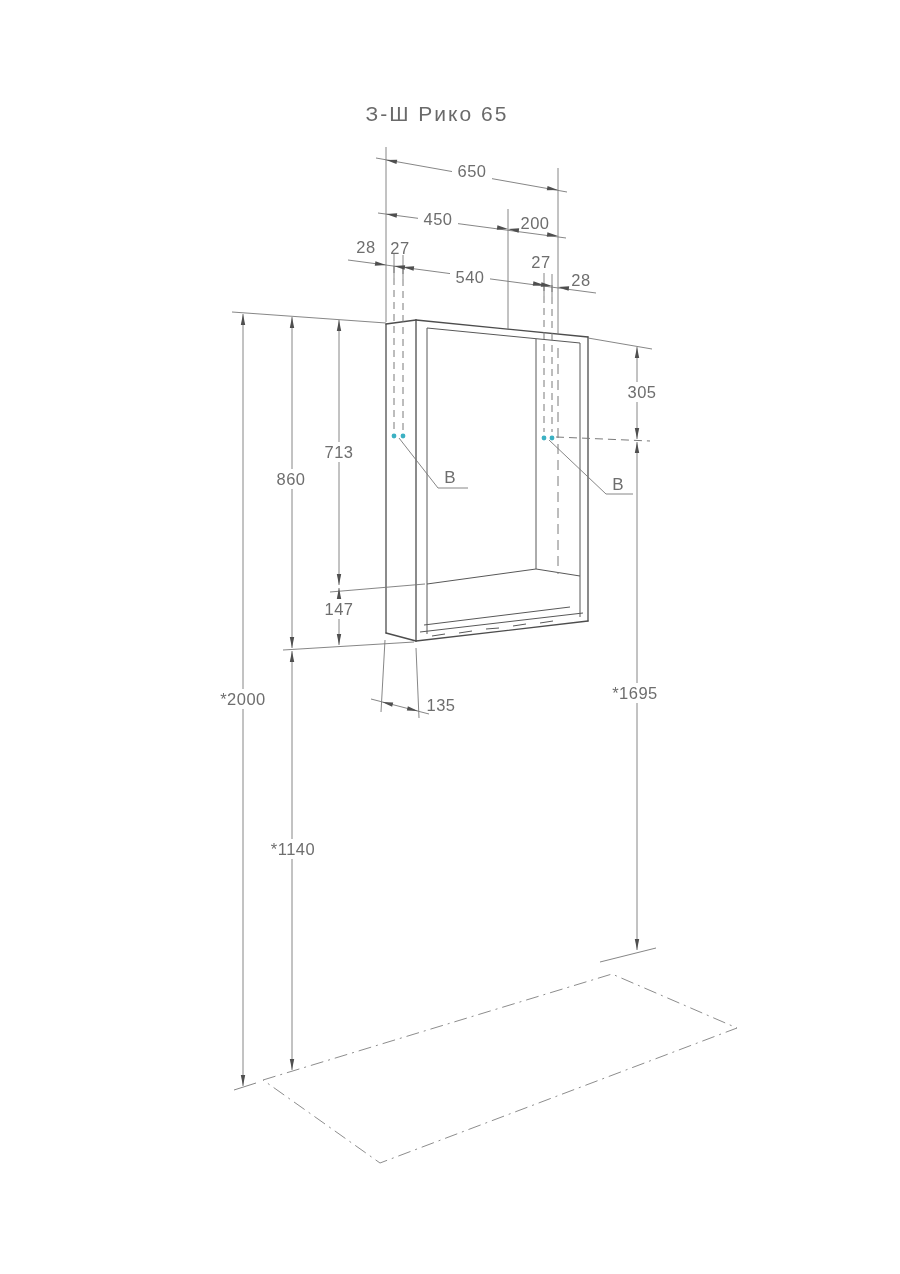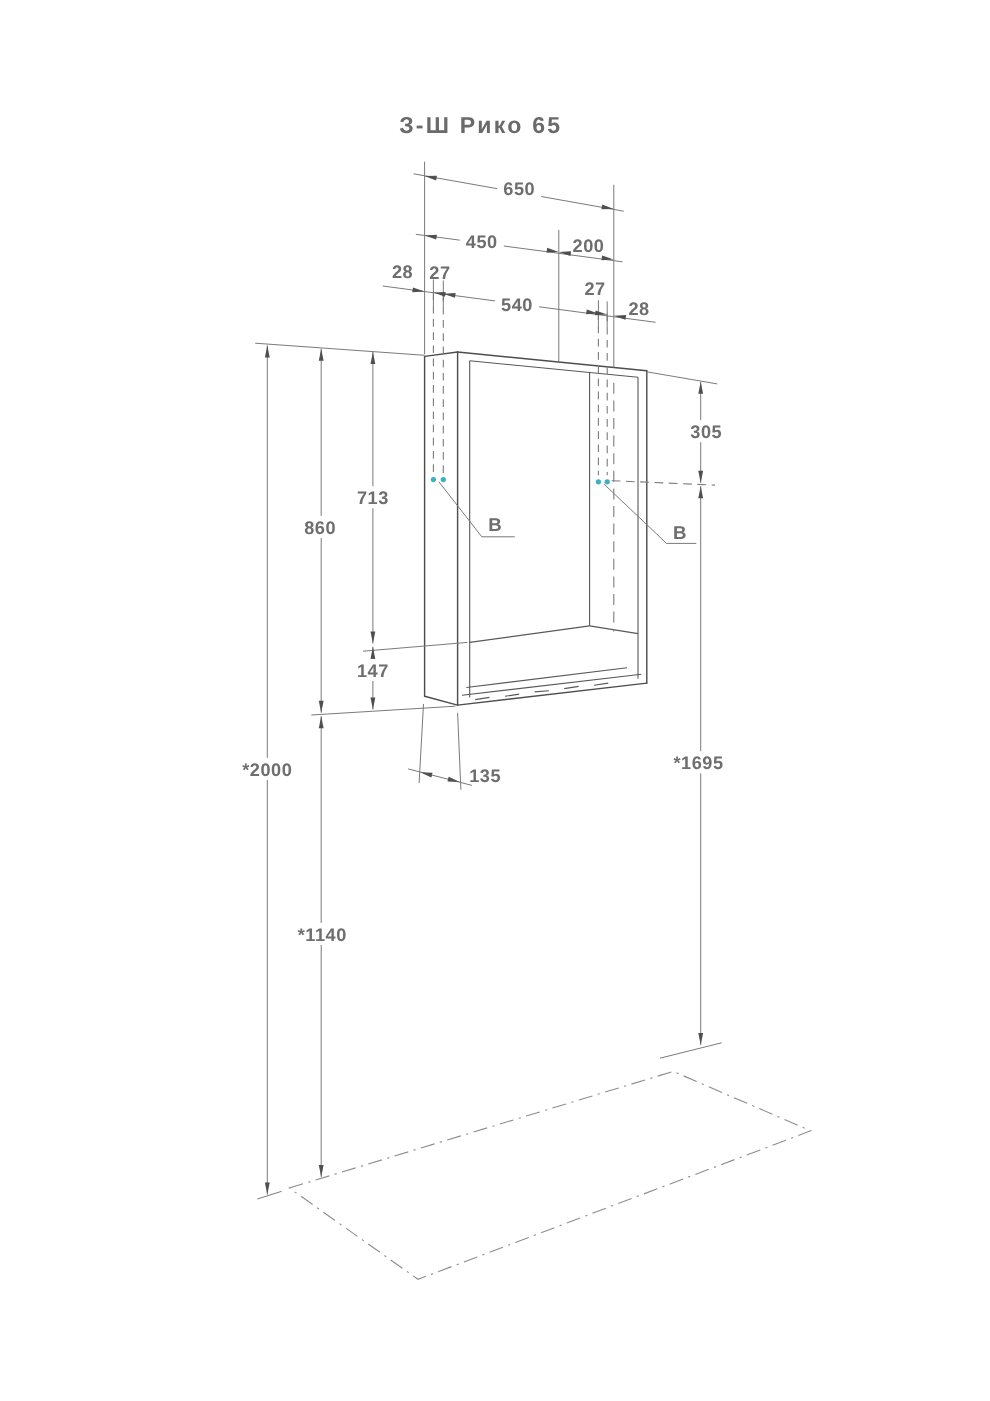--- a/index.html
+++ b/index.html
@@ -1,17 +1,17 @@
 <!DOCTYPE html>
 <html><head>
 <meta charset="utf-8">
 <style>
   html,body{margin:0;padding:0;background:#ffffff;}
   .page{position:relative;width:900px;height:1274px;background:#ffffff;overflow:hidden;
-        font-family:"Liberation Sans", sans-serif;font-weight:bold;}
+        font-family:"Liberation Sans", sans-serif;}
   svg{display:block}
   .cab{stroke:#4d4d4d;stroke-width:1.3;fill:none;stroke-linecap:round;}
   .cab-thin{stroke:#585858;stroke-width:1;fill:none;}
   .hid{stroke:#7b7b7b;stroke-width:1;fill:none;}
   .dim{stroke:#787878;stroke-width:0.9;fill:none;}
   .floor{stroke:#8d8d8d;stroke-width:1;fill:none;}
   .ah{fill:#4f4f4f;stroke:none;}
   .dimtxt{font-family:"Liberation Sans", sans-serif;font-size:16.5px;fill:#6e6e6e;
           letter-spacing:0.5px;text-anchor:middle;}
   .titletxt{font-family:"Liberation Sans", sans-serif;font-size:21px;fill:#6a6a6a;

